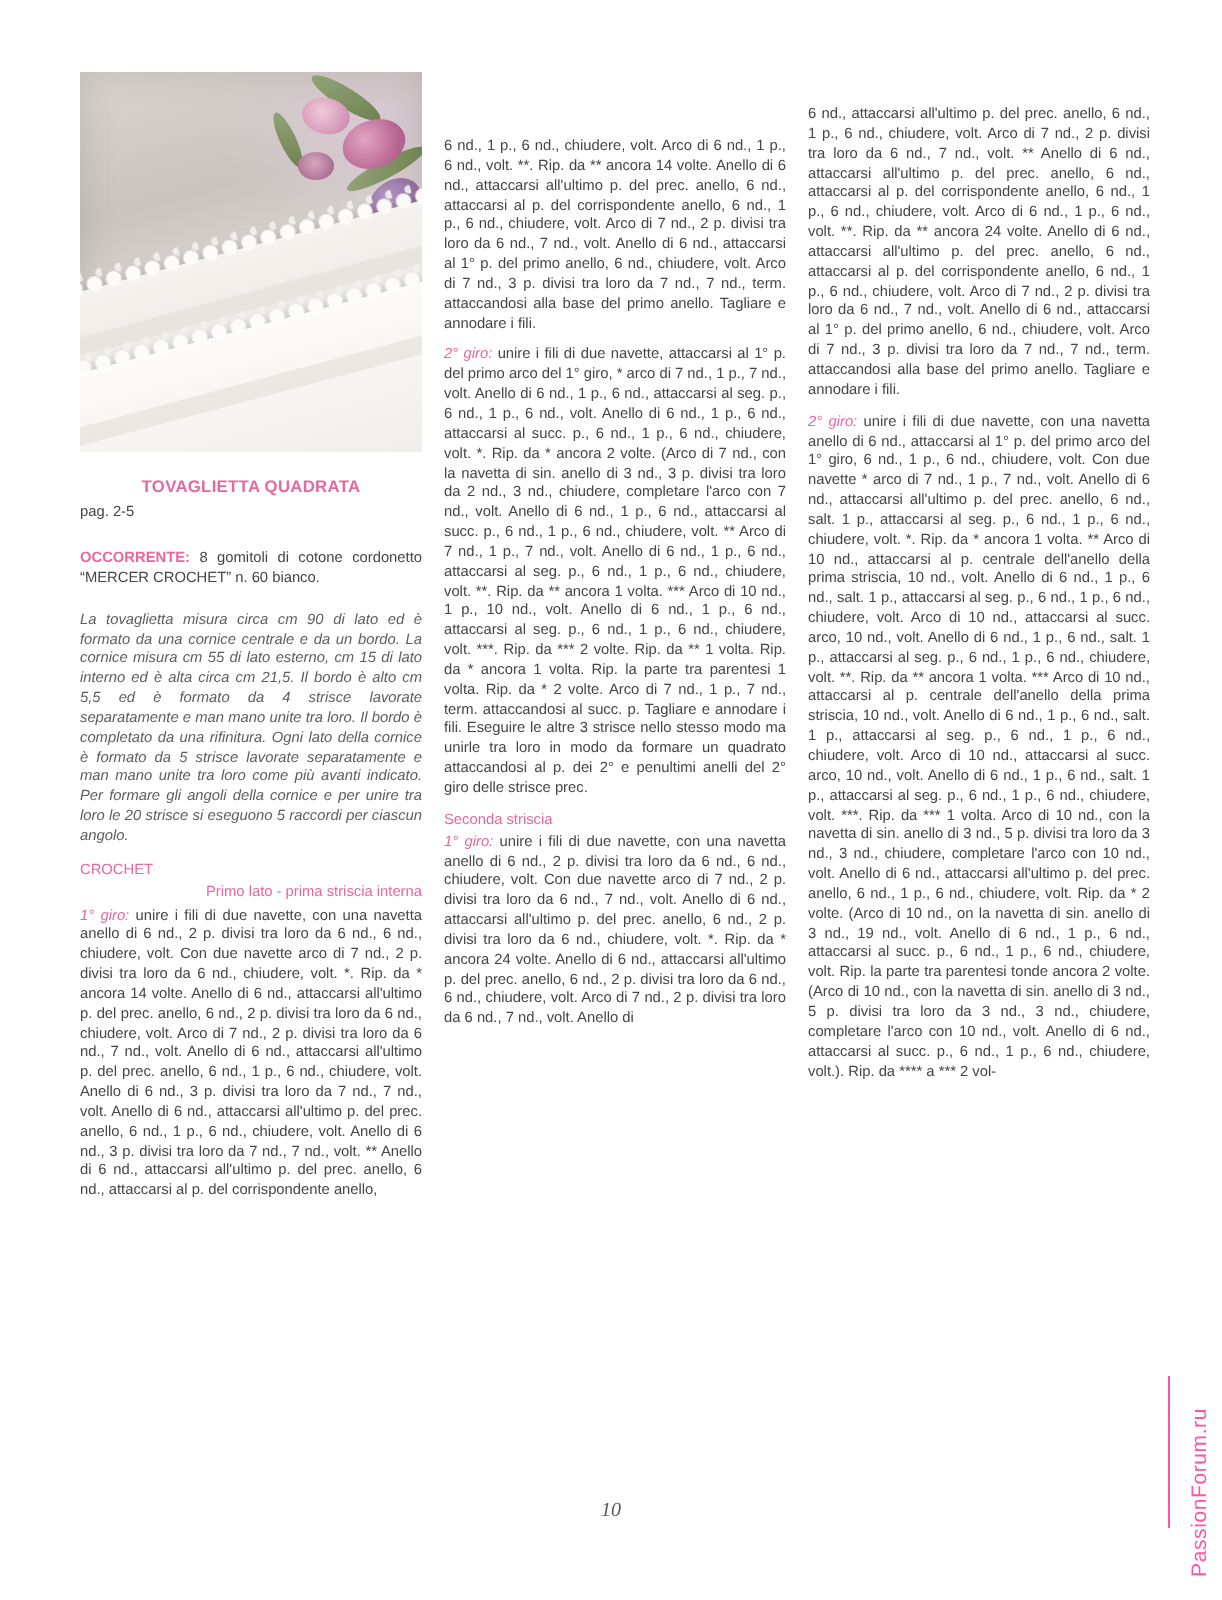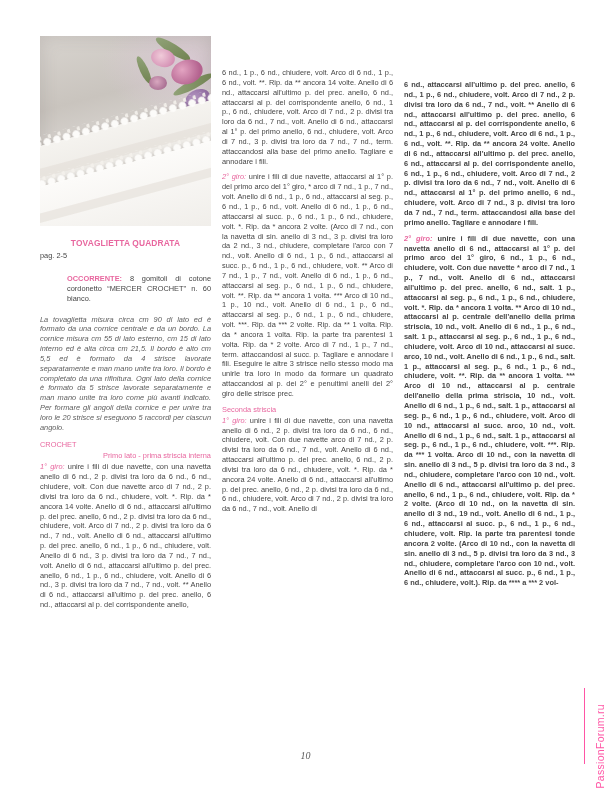--- a/index.html
+++ b/index.html
@@ -9,27 +9,27 @@
   }
   html,body{margin:0;padding:0;width:611px;height:800px;background:#ffffff;overflow:hidden;}
   body{font-family:"Liberation Sans", sans-serif;position:relative;}
   .page{position:absolute;inset:0;background:#ffffff;}
 
   
   .col{position:absolute;width:171px;font-size:7.4px;line-height:1.33;color:var(--body);
        text-align:justify;overflow:hidden;}
   .col-left{left:40px;top:36px;height:714px;}
   .col-mid{left:222px;top:40px;height:708px;}
-  .col-right{left:404px;top:52px;height:708px;font-weight:bold;}
+  .col-right{left:404px;top:24px;height:708px;}
 
   .blk{margin:0 0 7px 0;}
   .blk-title{color:var(--pink);font-weight:700;font-size:8.4px;letter-spacing:.15px;
              margin:12px 0 2px 0;text-align:center;}
   .blk-pageref{margin:0 0 13px 0;text-align:left;}
-  .blk-materials{margin-bottom:11px;margin-left:27px;}
+  .blk-materials{margin-bottom:11px;}
   .blk-materials .lead{color:var(--pink);font-weight:700;}
   .blk-italic{font-style:italic;color:#5d5d5d;}
   .blk-heading{color:var(--pink);font-weight:400;margin:5px 0 1px 0;text-align:left;}
   .blk-subheading{color:var(--pink);margin:0 0 2px 0;text-align:right;}
   .blk-round{margin-bottom:6px;}
   .blk-round .lead{color:var(--pink);font-style:italic;}
   .blk-body{margin-bottom:6px;margin-top:28px;}
 
   
   .photo{position:relative;width:171px;height:190px;overflow:hidden;margin:0 0 10px 0;

